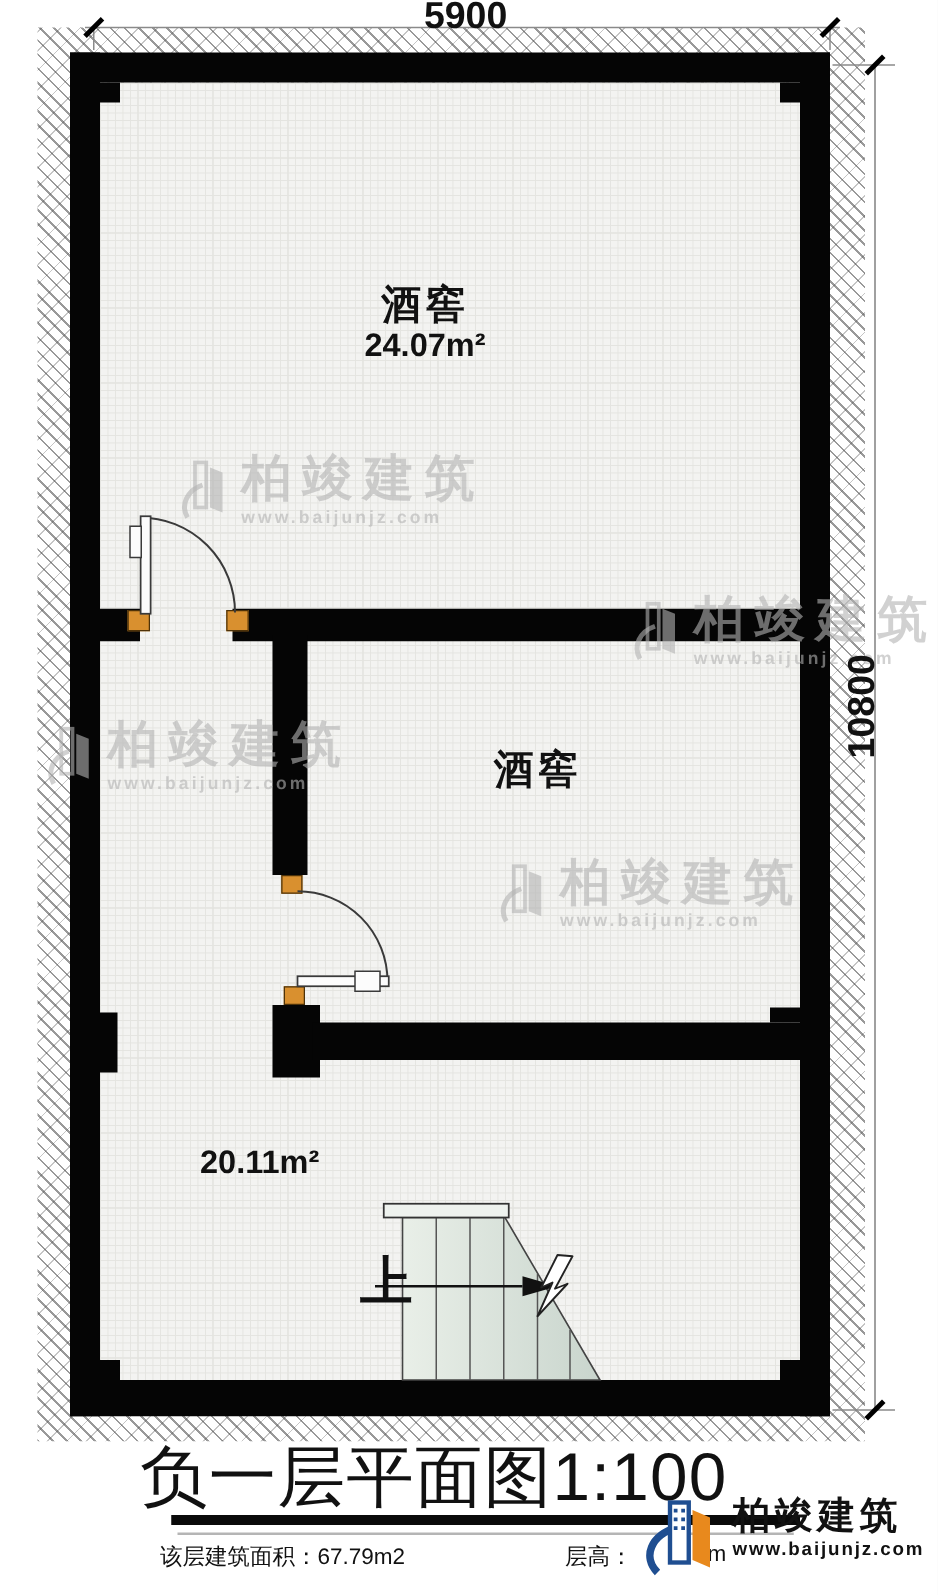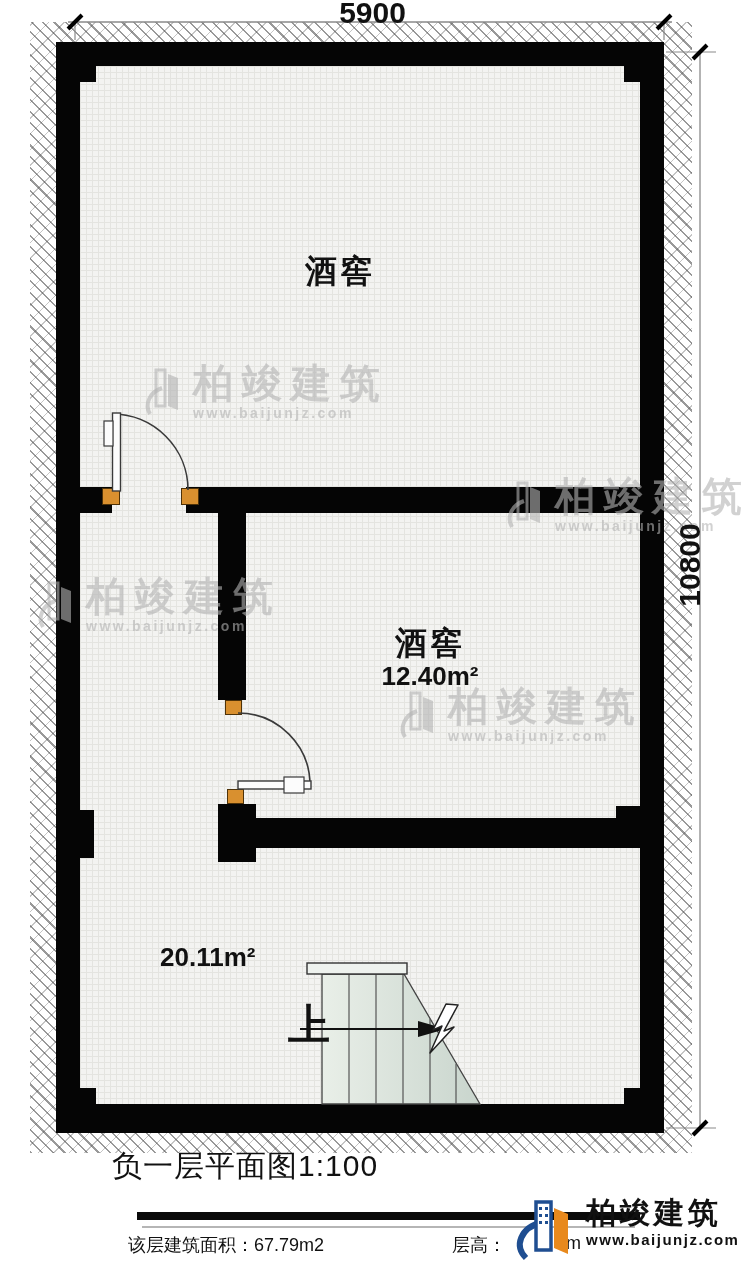--- a/index.html
+++ b/index.html
@@ -20,26 +20,26 @@
       linear-gradient(90deg,#e4e4e0 1px, transparent 1px),
       linear-gradient(rgba(205,205,200,.55) 1px, transparent 1px),
       linear-gradient(90deg, rgba(205,205,200,.55) 1px, transparent 1px);
     background-size:6px 6px,6px 6px,30px 30px,30px 30px;}
   .wall{background:#050505;z-index:3;}
   .stop{background:#d9902f;border:1px solid #4e3208;z-index:4;box-sizing:border-box;}
   .wm{display:flex;align-items:center;gap:8px;color:rgba(178,178,178,.6);z-index:5;pointer-events:none;}
   .wm-brand{font-size:40px;font-weight:800;letter-spacing:9px;line-height:1;white-space:nowrap;}
   .wm-url{font-size:14px;font-weight:700;letter-spacing:2.5px;margin-top:2px;white-space:nowrap;}
   .overlay{left:0;top:0;z-index:6;pointer-events:none;}
-  .label{z-index:7;text-align:center;margin-top:28px;}
+  .label{z-index:7;text-align:center;}
   .room-name{font-size:32px;font-weight:800;line-height:1.1;letter-spacing:3px;}
   .room-area{font-size:26px;font-weight:800;}
   .dim{font-weight:700;font-size:30px;z-index:7;white-space:nowrap;}
   .stairs-up{left:288px;top:1004px;font-size:42px;font-weight:900;z-index:7;line-height:1;}
-  .title{left:112px;top:1146px;font-size:30px;letter-spacing:1px;z-index:8;white-space:nowrap;}
+  .title{left:112px;top:1146px;font-size:54px;letter-spacing:1px;z-index:8;white-space:nowrap;}
   .rule-thick{left:137px;top:1212px;width:503px;height:8px;background:#0a0a0a;z-index:8;}
   .rule-thin{left:142px;top:1226px;width:493px;height:2px;background:#b5b5b5;z-index:8;}
   .footer-text{top:1233px;font-size:18px;z-index:8;white-space:nowrap;}
   .logo{left:512px;top:1196px;z-index:9;display:flex;align-items:flex-start;}
   .logo-text{margin-left:4px;}
   .logo-brand{font-size:30px;font-weight:900;letter-spacing:4px;line-height:1.15;white-space:nowrap;}
   .logo-url{font-size:15px;font-weight:800;letter-spacing:1.5px;white-space:nowrap;}
 </style>
 </head>
 <body>
@@ -153,24 +153,24 @@
   <line x1="666" y1="1128" x2="716" y2="1128" stroke="#8a8a8a" stroke-width="1.2"></line>
   <line x1="693" y1="59" x2="707" y2="45" stroke="#000" stroke-width="4"></line>
   <line x1="693" y1="1135" x2="707" y2="1121" stroke="#000" stroke-width="4"></line>
 </svg>
 
 <div class="abs dim" style="left:280px;top:-4px;width:185px;text-align:center">5900</div>
 <div class="abs dim" style="left:690px;top:565px;transform:translate(-50%,-50%) rotate(-90deg)">10800</div>
 
 <div class="abs label" style="left:240px;top:226px;width:200px">
   <div class="room-name">酒窖</div>
+  <div class="room-area">24.07m²</div>
 </div>
 <div class="abs label" style="left:330px;top:598px;width:200px">
   <div class="room-name">酒窖</div>
-  <div class="room-area">12.40m²</div>
 </div>
 <div class="abs label room-area" style="left:160px;top:914px;text-align:right">20.11m²</div>
 <div class="abs stairs-up">上</div>
 
 <div class="abs title"><span>负一层平面图</span><span>1:100</span></div>
 <div class="abs rule-thick"></div>
 <div class="abs rule-thin"></div>
 <div class="abs footer-text" style="left:128px"><span>该层建筑面积：</span><span>67.79m2</span></div>
 <div class="abs footer-text" style="left:452px">层高：</div>
 <div class="abs footer-text" style="left:556px">0m</div>

